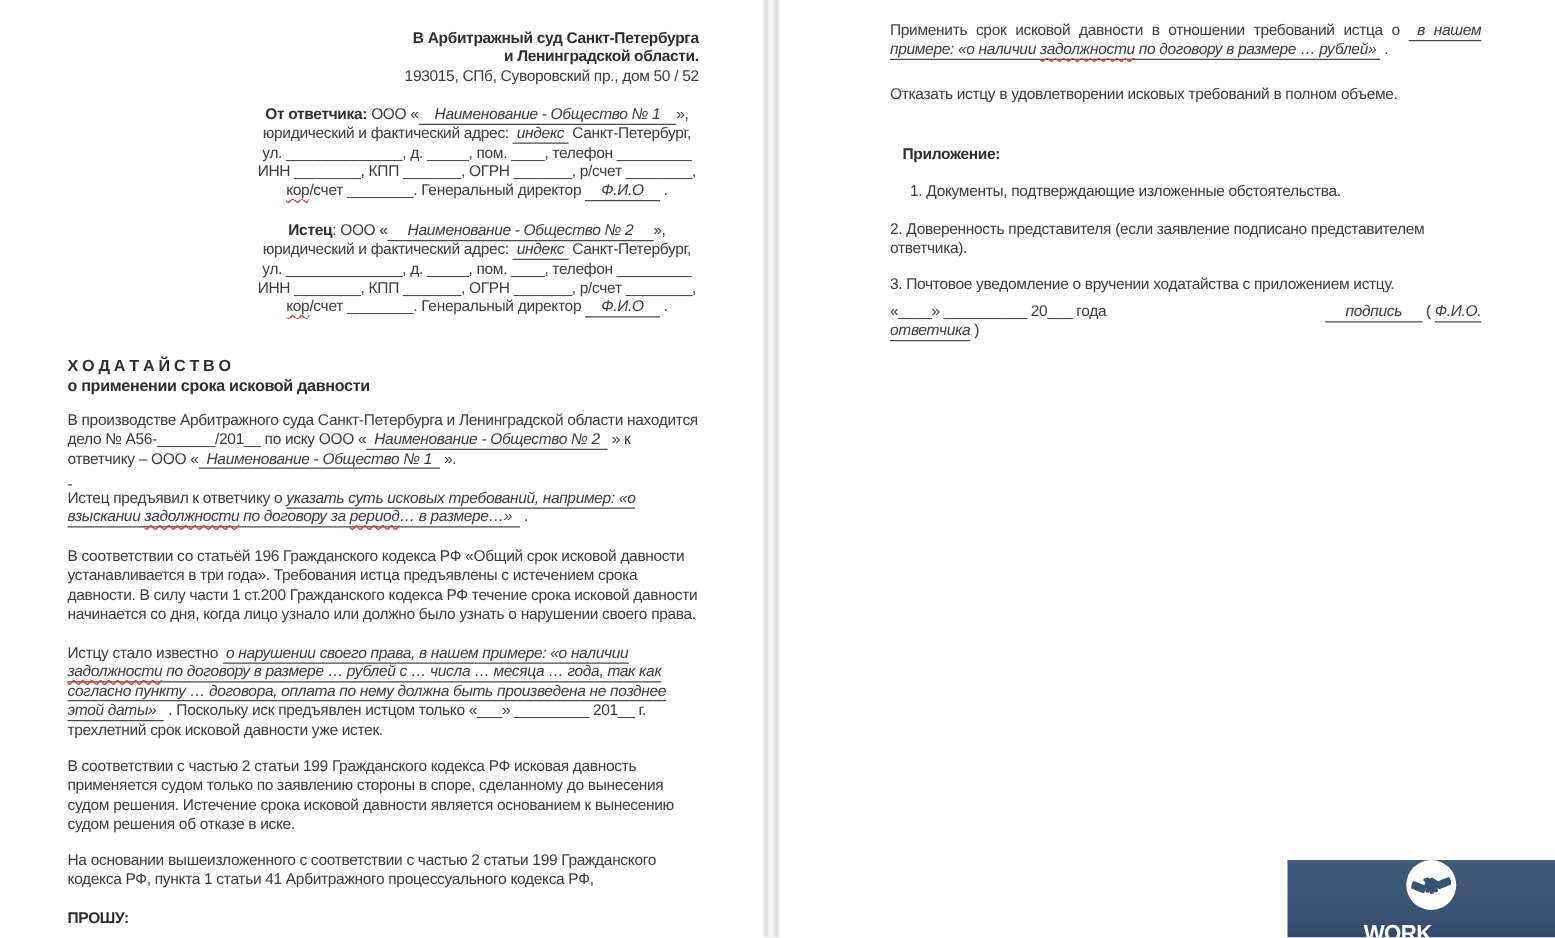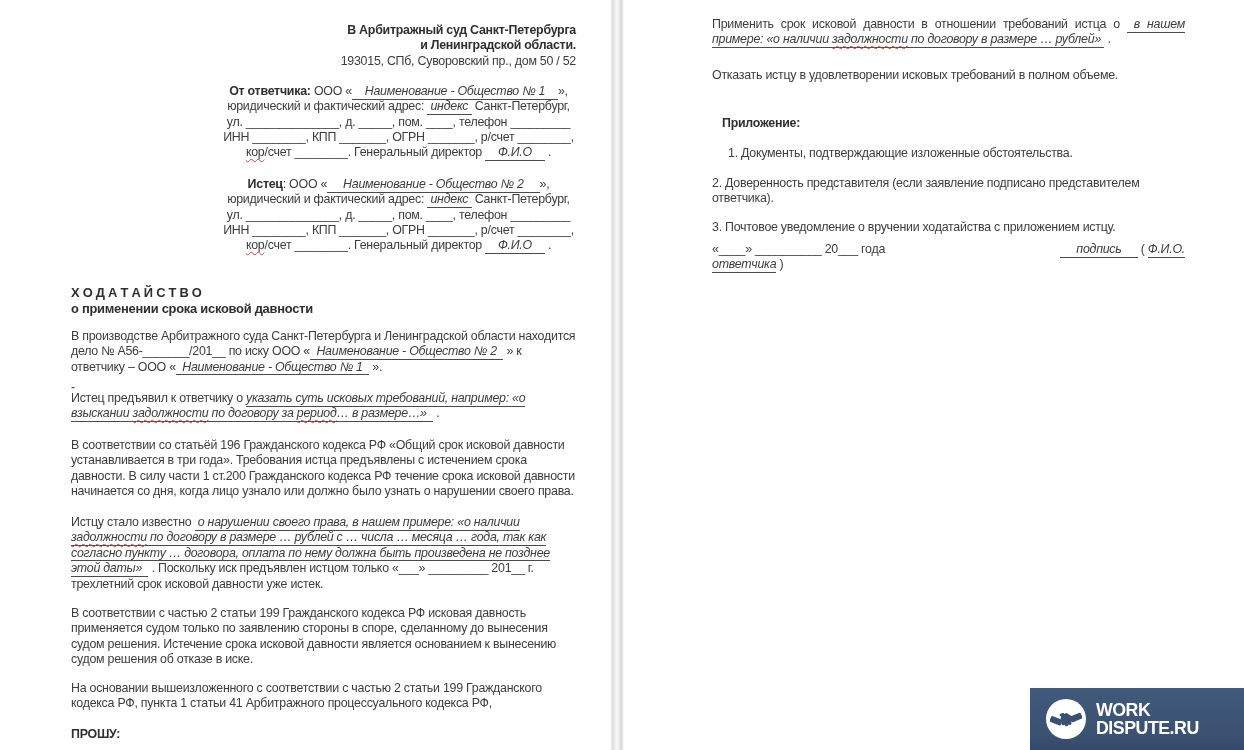--- a/index.html
+++ b/index.html
@@ -21,34 +21,34 @@
   .titleblk div{font-size:12.9px;line-height:15.6px;}
   
   .separator{
     position:absolute;left:610px;top:0;width:14px;height:750px;
     background:linear-gradient(to right,#ffffff 0%,#dedede 18%,#f5f5f5 45%,#f5f5f5 55%,#d9d9d9 82%,#ffffff 100%);
   }
   
   .logo{
     position:absolute;left:1030px;top:688px;width:214px;height:62px;
     background:linear-gradient(to bottom,#41597b 0%,#3a5172 78%,#33486a 100%);
-    display:flex;align-items:center;gap:10px;padding-left:16px;box-sizing:border-box;
+    display:flex;align-items:center;gap:10px;padding-left:16px;box-sizing:border-box;flex-direction:column;
   }
   .logo-circle{
     width:40px;height:40px;border-radius:50%;background:#ffffff;flex:0 0 auto;
     display:flex;align-items:center;justify-content:center;
   }
   .logo-text{color:#ffffff;font-weight:700;font-size:18.5px;line-height:18.5px;letter-spacing:-0.5px;transform:scaleX(0.96);transform-origin:left;}
 </style>
 </head>
 <body>
 
 <div class="separator"></div>
 
-<div class="col" style="left:71px;width:505px;height:750px;">
+<div class="col" style="left:54px;width:505px;height:750px;">
 
   <div class="blk right nowrap" style="top:23px;">
     <div><span class="b">В Арбитражный суд Санкт-Петербурга</span></div>
     <div><span class="b">и Ленинградской области.</span></div>
     <div><span>193015, СПб, Суворовский пр., дом 50 / 52</span></div>
   </div>
 
   <div class="blk center nowrap party" style="top:84px;left:150px;width:355px;">
     <div><span class="b">От ответчика:</span><span> ООО «</span><span class="i u">&nbsp;&nbsp;&nbsp;&nbsp;Наименование - Общество № 1&nbsp;&nbsp;&nbsp;&nbsp;</span><span>»,</span></div>
     <div><span>юридический и фактический адрес: </span><span class="i u">&nbsp;индекс&nbsp;</span><span> Санкт-Петербург,</span></div>

